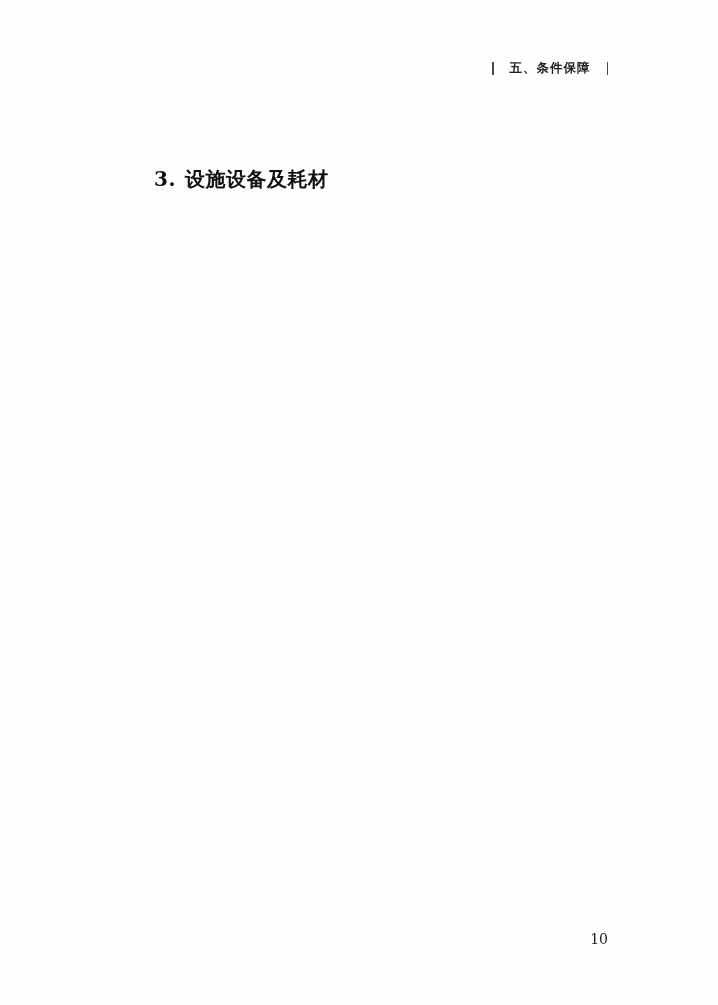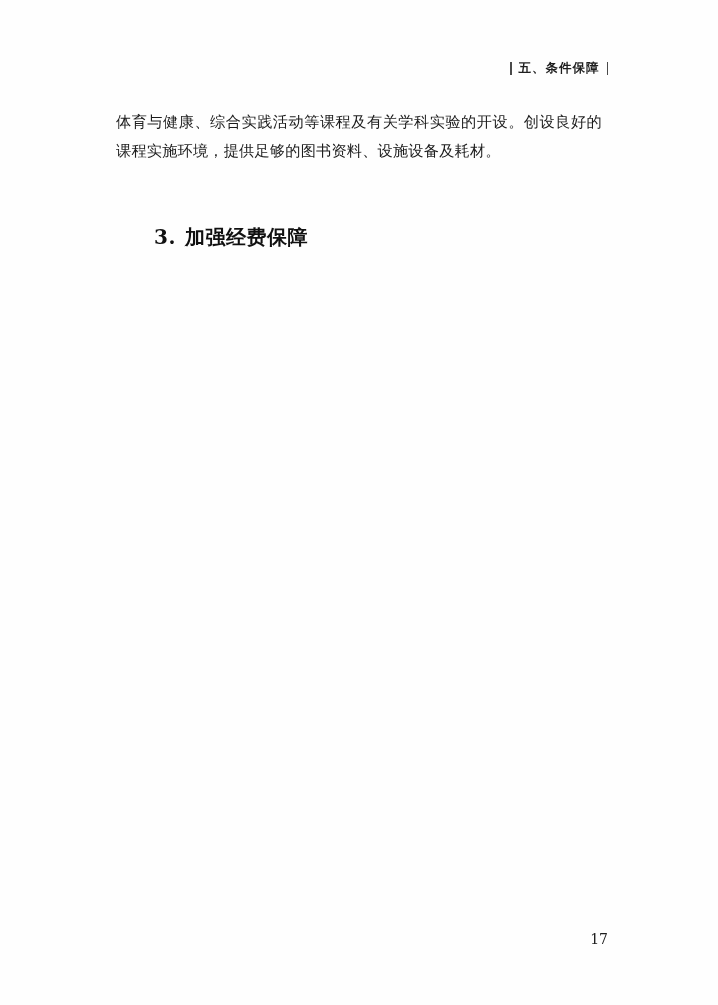--- a/index.html
+++ b/index.html
@@ -23,21 +23,21 @@
     background: #fefefe;
     box-sizing: border-box;
   }
   
   .running-header {
     position: absolute;
     top: 60px;
     right: 110px;
     display: flex;
     align-items: center;
-    gap: 7px;
+    gap: 16px;
     font-size: 12.5px;
     font-weight: bold;
     letter-spacing: 1px;
     color: #1f1f1f;
     font-family: "DejaVu Serif", "Liberation Serif", serif;
   }
   .running-header .rule {
     display: inline-block;
     width: 1.5px;
     height: 13px;
@@ -94,24 +94,23 @@
 <div class="page">
 
   <div class="running-header">
     <span class="rule"></span>
     <span>五、条件保障</span>
     <span class="rule"></span>
   </div>
 
   <div class="content">
 
-    <p class="para">体育与健康、综合实践活动等课程及有关学科实验的开设。创设良好的课程实施环境，提供足够的图书资料、设施设备及耗材。</p>
 
     <div class="heading-block">
-      <span class="section-heading heading-num">3.</span><span class="section-heading">加强经费保障</span>
+      <span class="section-heading heading-num">3.</span><span class="section-heading">设施设备及耗材</span>
     </div>
 
 
   </div>
 
-  <div class="page-number">17</div>
+  <div class="page-number">10</div>
 
 </div>
 
 </body></html>

